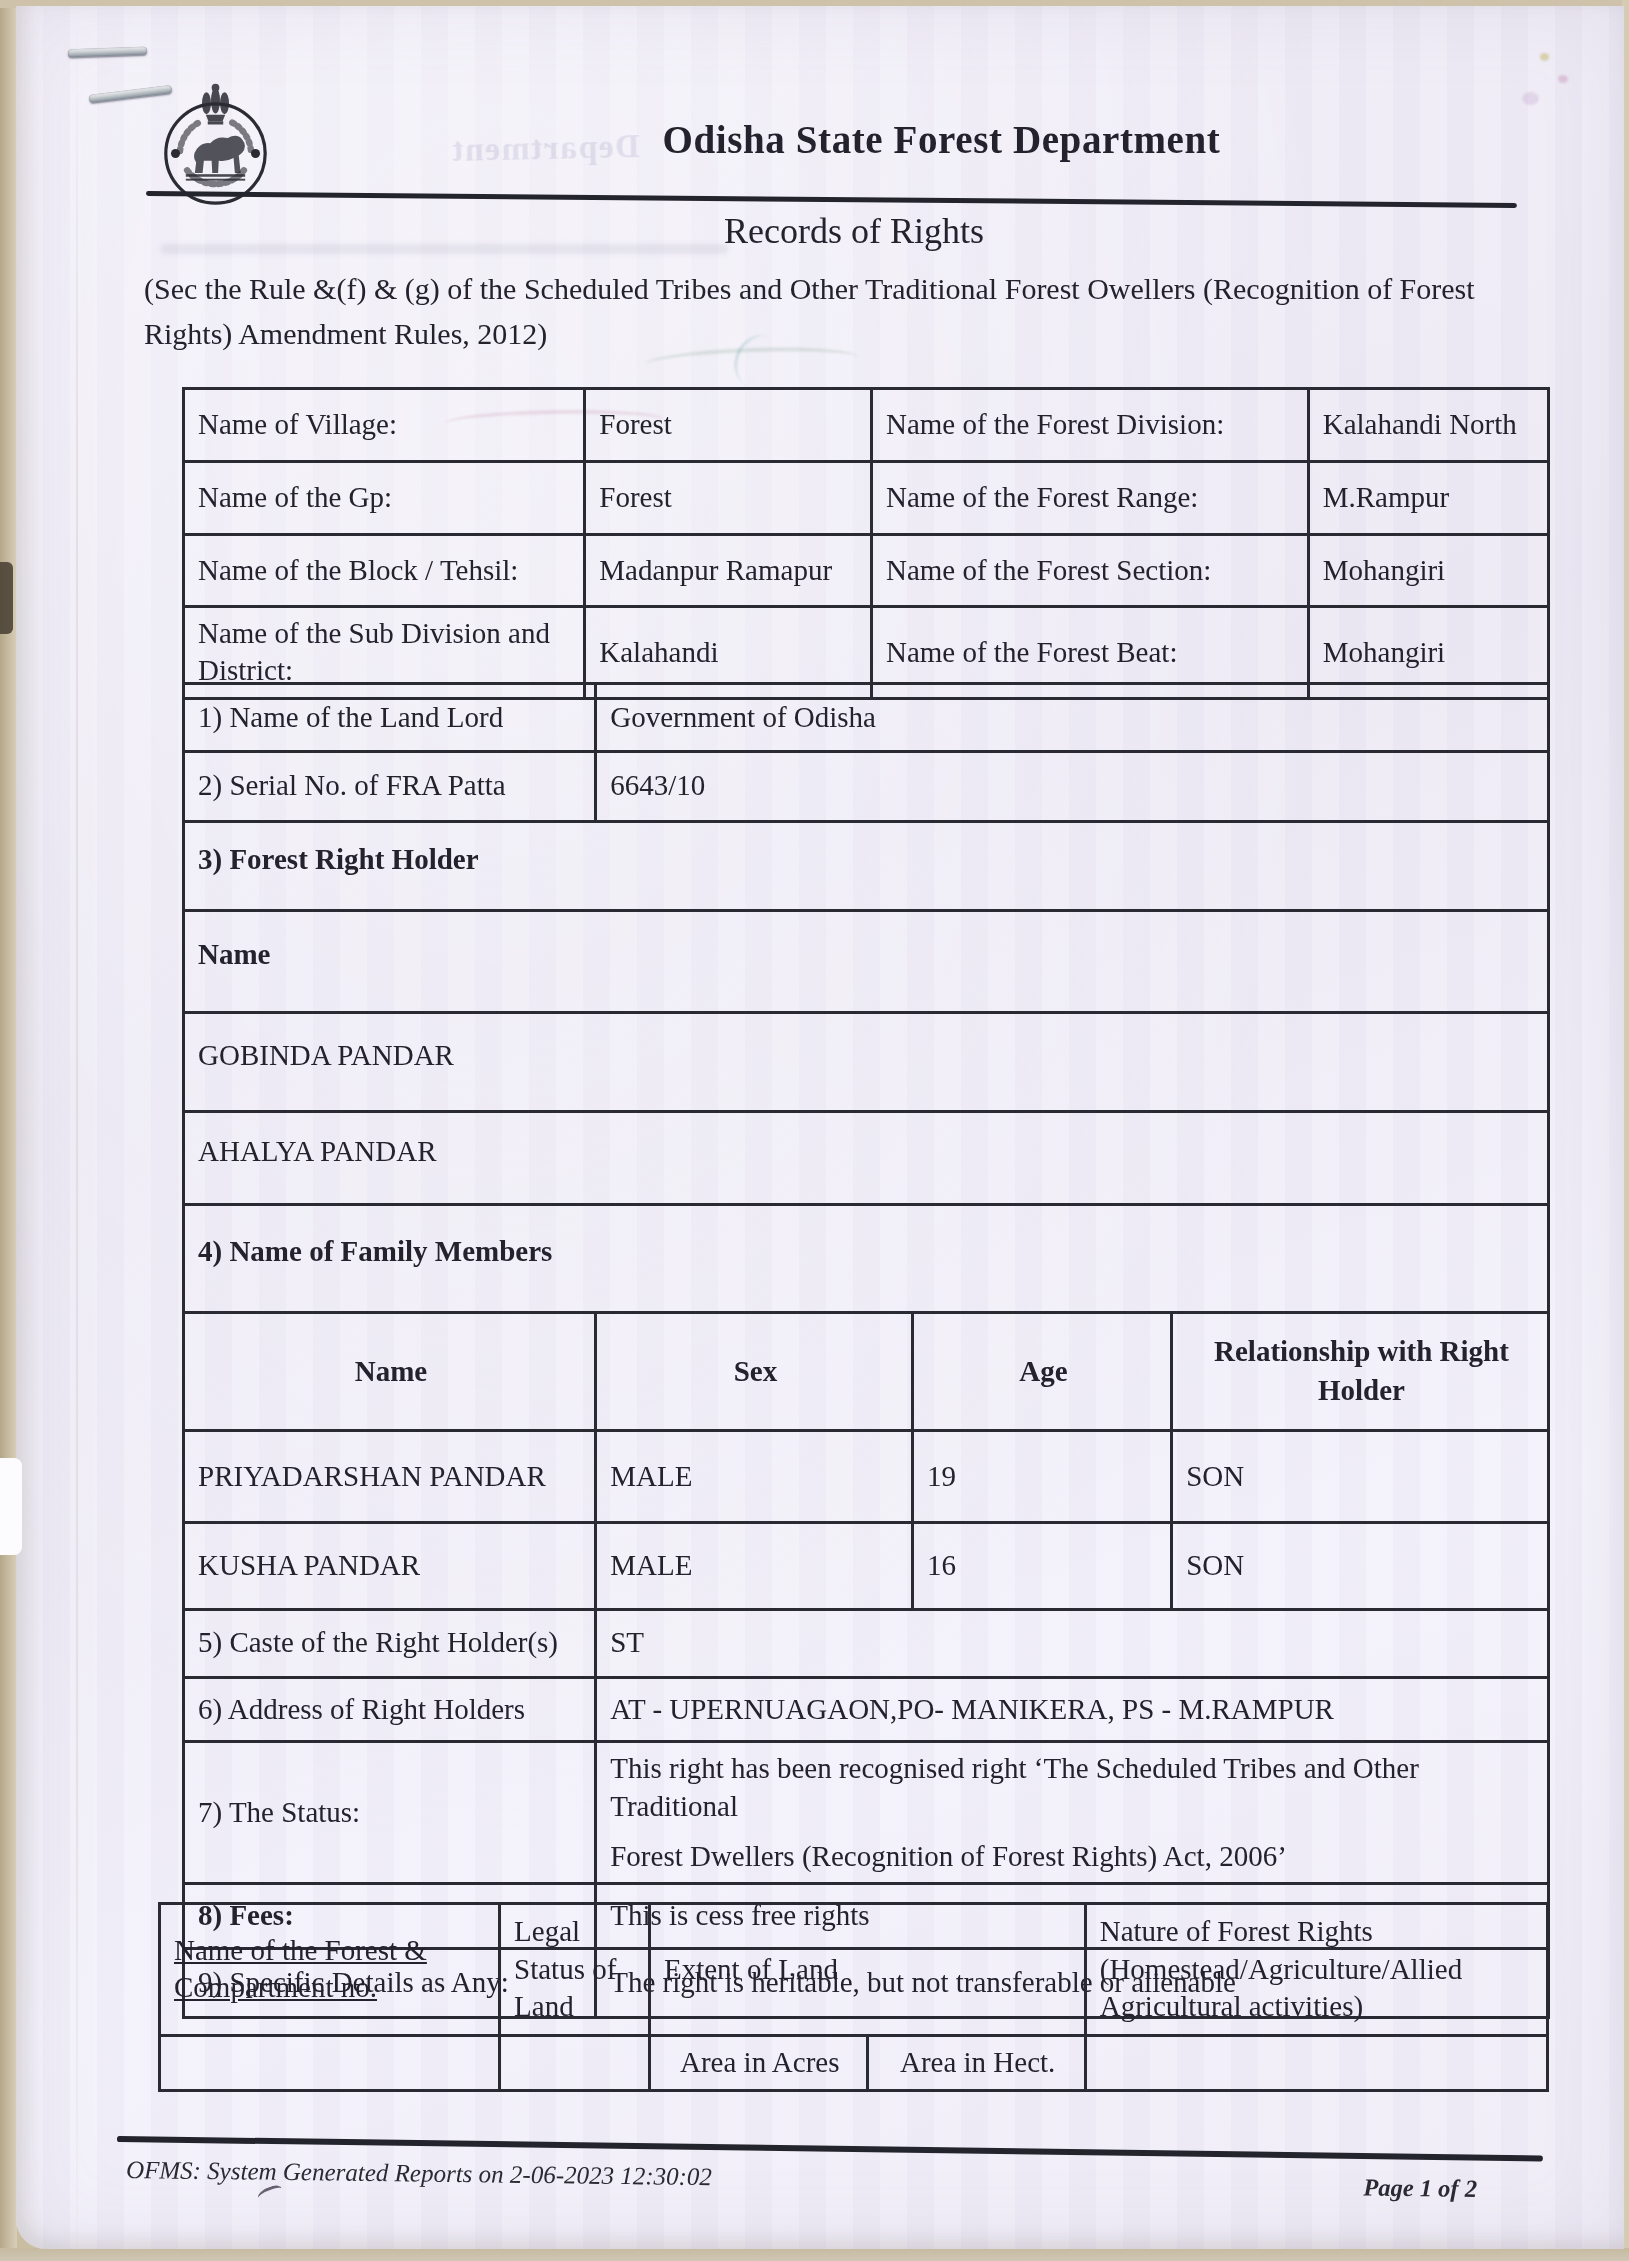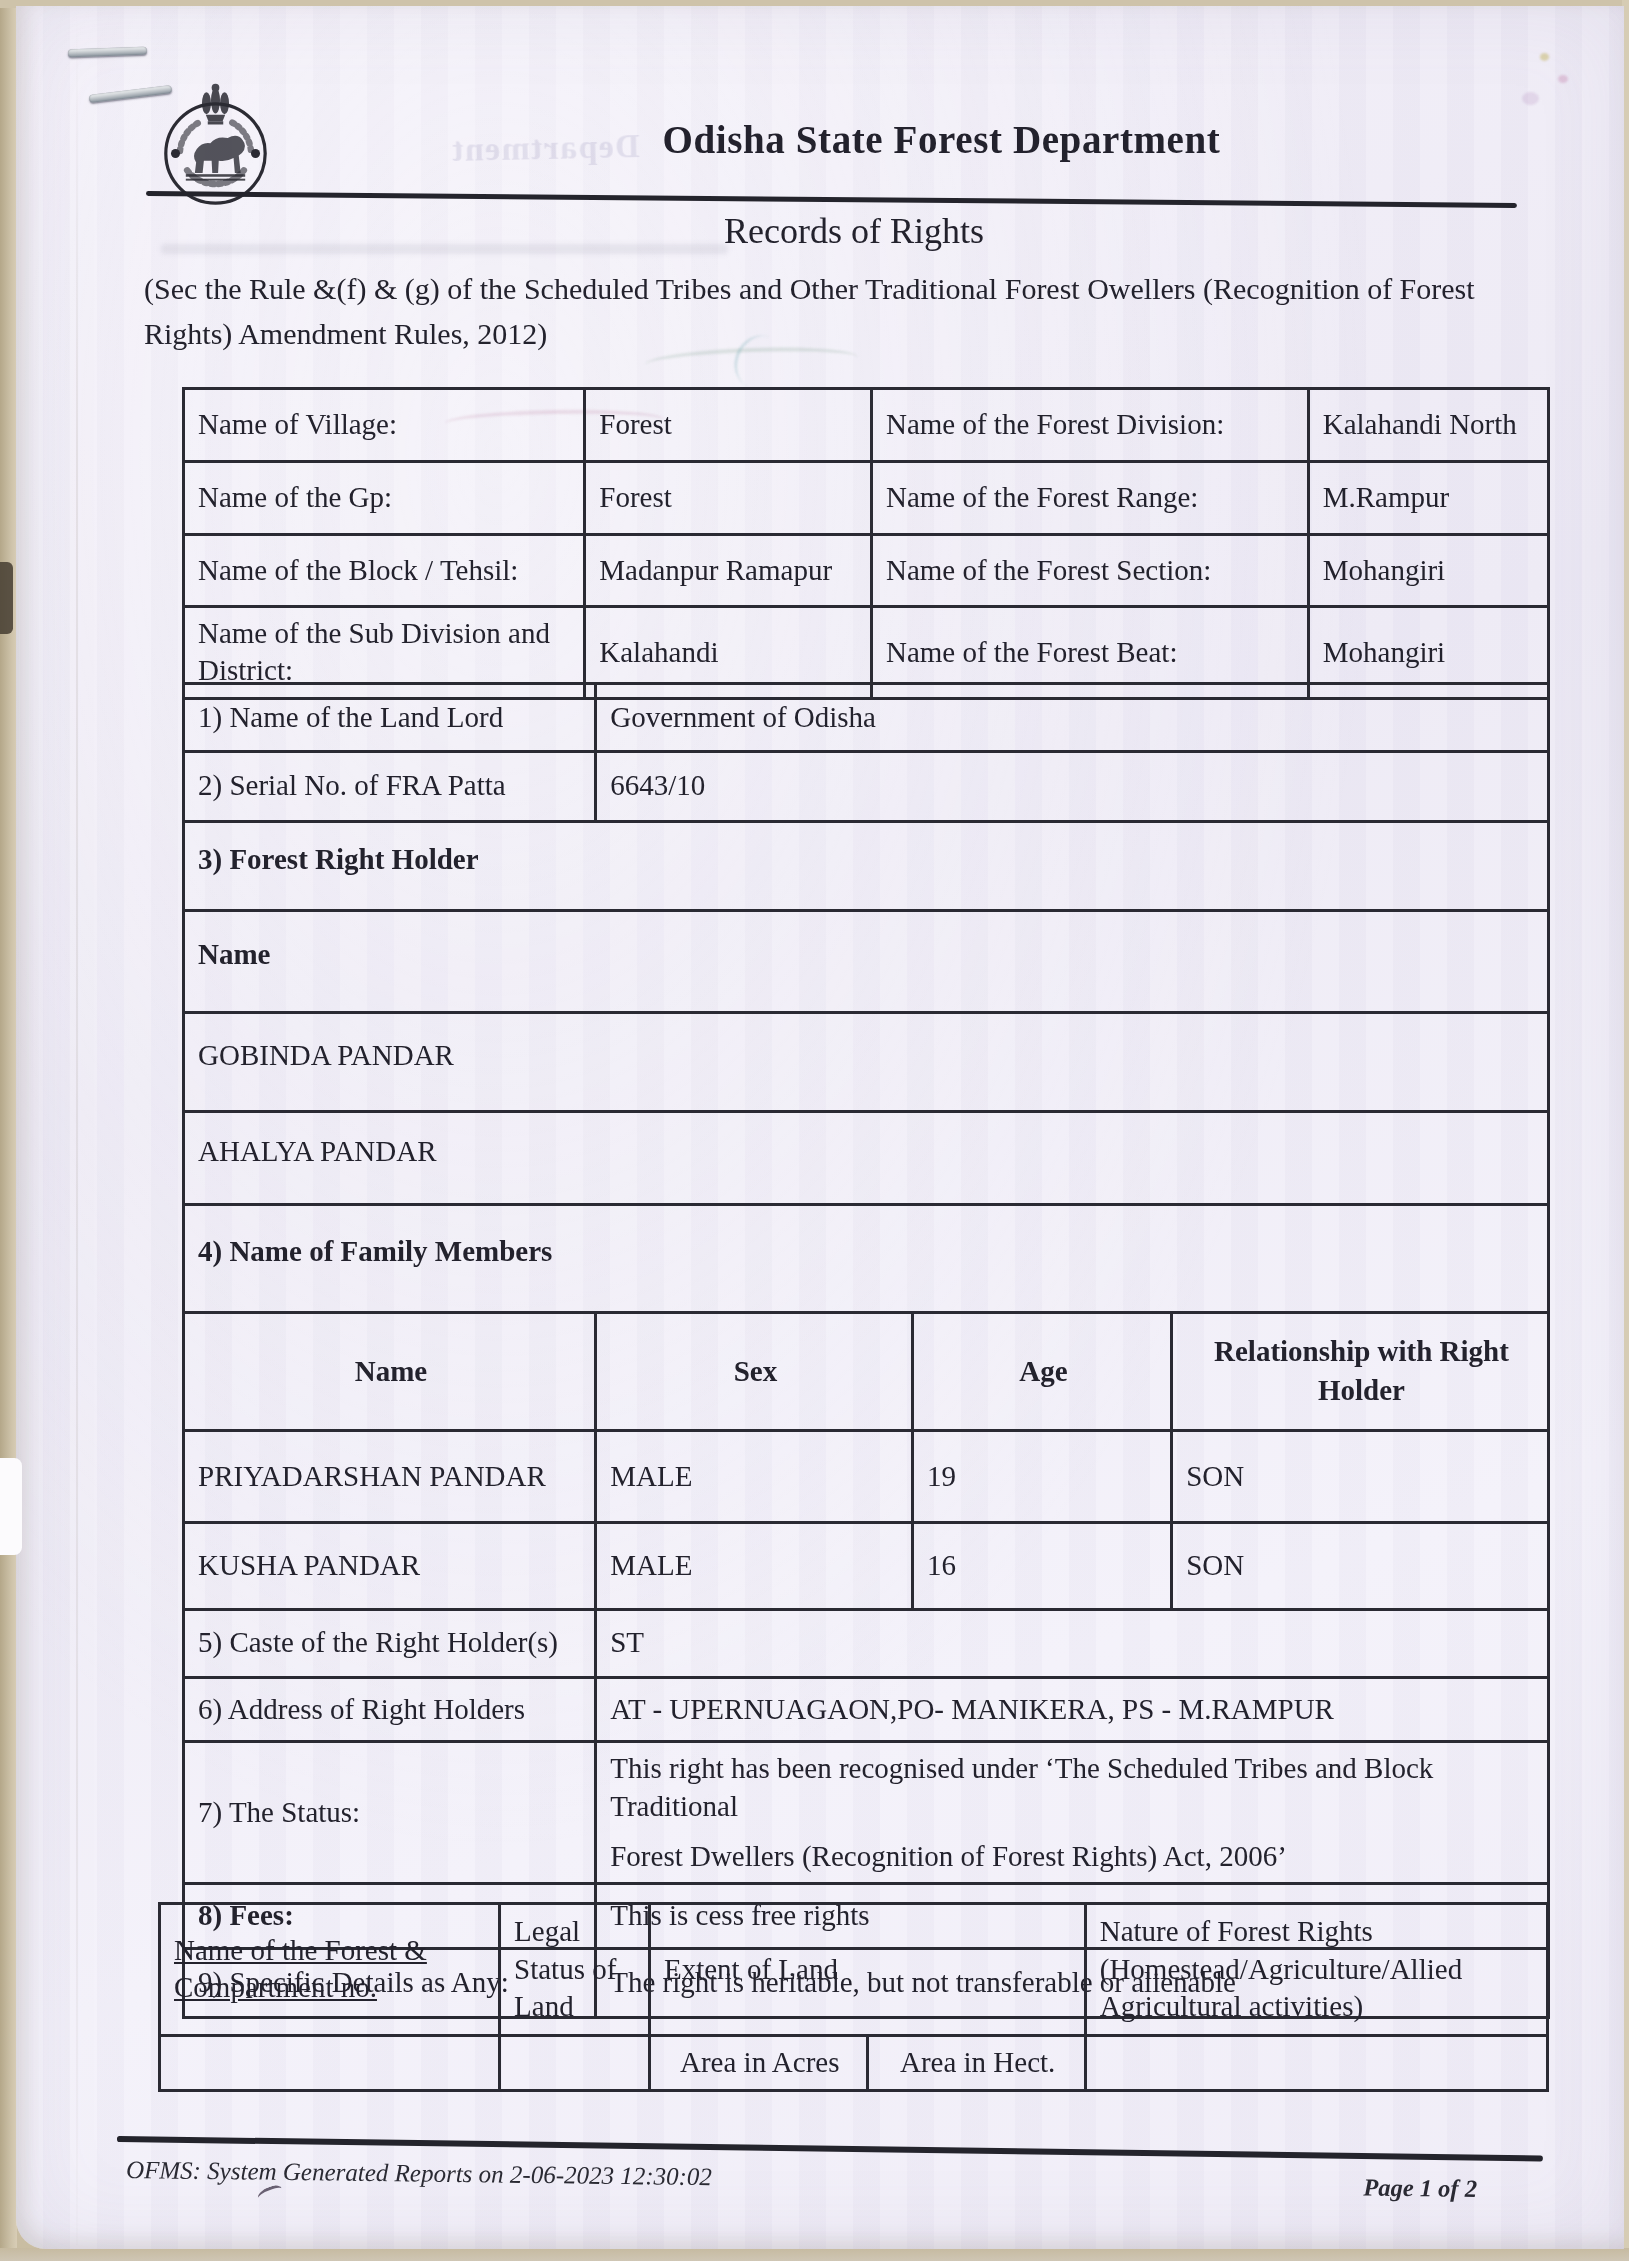--- a/index.html
+++ b/index.html
@@ -230,21 +230,21 @@
       <td style="height:52px;">5) Caste of the Right Holder(s)</td>
       <td colspan="3">ST</td>
     </tr>
     <tr>
       <td style="height:49px;">6) Address of Right Holders</td>
       <td colspan="3">AT - UPERNUAGAON,PO- MANIKERA, PS - M.RAMPUR</td>
     </tr>
     <tr>
       <td style="height:103px;">7) The Status:</td>
       <td colspan="3">
-        <div>This right has been recognised under ‘The Scheduled Tribes and Block Traditional</div>
+        <div>This right has been recognised right ‘The Scheduled Tribes and Other Traditional</div>
         <div class="status-gap">Forest Dwellers (Recognition of Forest Rights) Act, 2006’</div>
       </td>
     </tr>
     <tr>
       <td style="height:49px;font-weight:bold;">8) Fees:</td>
       <td colspan="3">This is cess free rights</td>
     </tr>
     <tr>
       <td style="height:53px;">9) Specific Details as Any:</td>
       <td colspan="3">The right is heritable, but not transferable or alienable</td>

